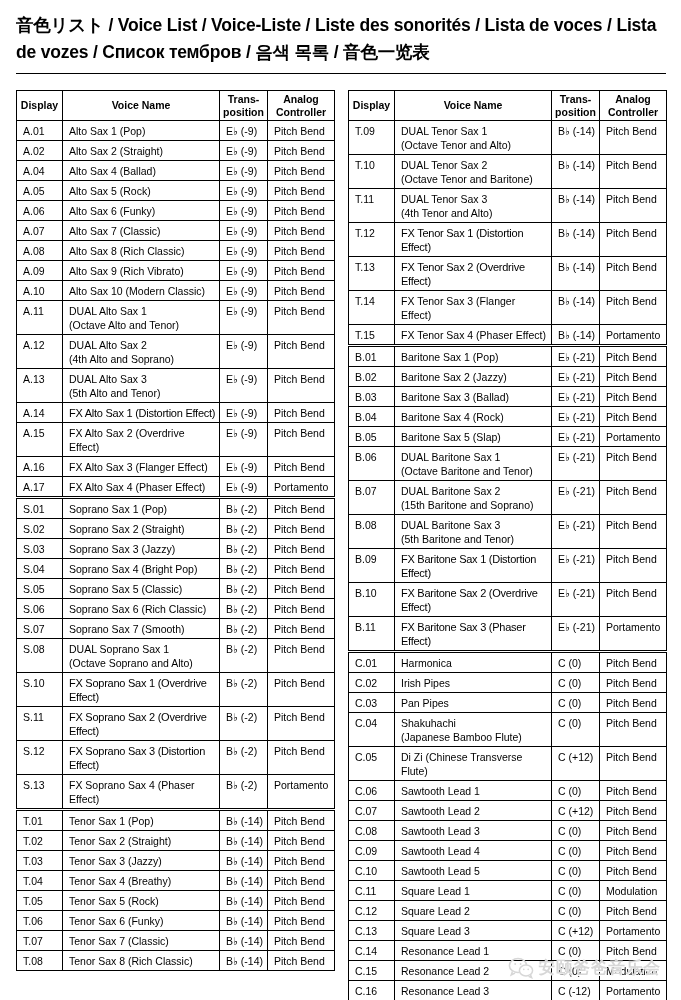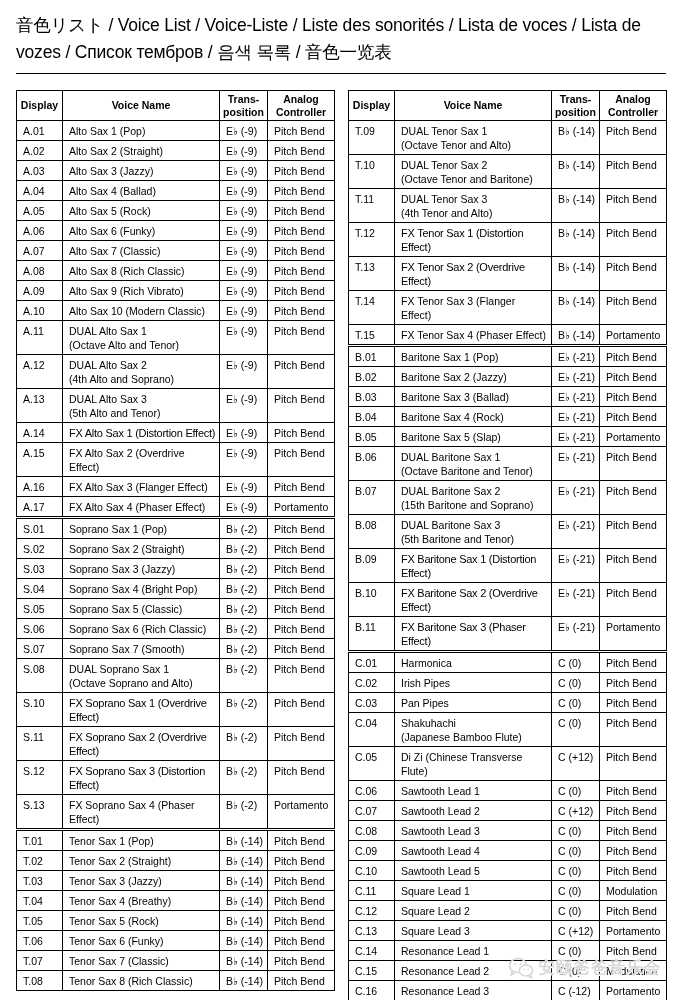--- a/index.html
+++ b/index.html
@@ -9,21 +9,21 @@
     font-family: "Liberation Sans", "DejaVu Sans", sans-serif;
     color: #000;
     position: relative;
     overflow: hidden;
   }
   .page { position: absolute; inset: 0; }
 
   .title {
     position: absolute;
     left: 16px; top: 12px; width: 652px;
-    font-size: 17.5px; font-weight: normal;
+    font-size: 17.5px; font-weight: bold;
     line-height: 1.55;
     letter-spacing: -0.2px;
     color: #000;
   }
   .title-rule {
     position: absolute;
     left: 16px; right: 15px; top: 73px;
     border: none;
     border-top: 1.6px solid #000;
   }
@@ -119,26 +119,20 @@
     <td class="c-trans">E♭ (-9)</td>
     <td class="c-ctrl">Pitch Bend</td>
   </tr>
           <tr>
     <td class="c-display">A.02</td>
     <td class="c-name">Alto Sax 2 (Straight)</td>
     <td class="c-trans">E♭ (-9)</td>
     <td class="c-ctrl">Pitch Bend</td>
   </tr>
           <tr>
-    <td class="c-display">A.03</td>
-    <td class="c-name">Alto Sax 3 (Jazzy)</td>
-    <td class="c-trans">E♭ (-9)</td>
-    <td class="c-ctrl">Pitch Bend</td>
-  </tr>
-          <tr>
     <td class="c-display">A.04</td>
     <td class="c-name">Alto Sax 4 (Ballad)</td>
     <td class="c-trans">E♭ (-9)</td>
     <td class="c-ctrl">Pitch Bend</td>
   </tr>
           <tr>
     <td class="c-display">A.05</td>
     <td class="c-name">Alto Sax 5 (Rock)</td>
     <td class="c-trans">E♭ (-9)</td>
     <td class="c-ctrl">Pitch Bend</td>

